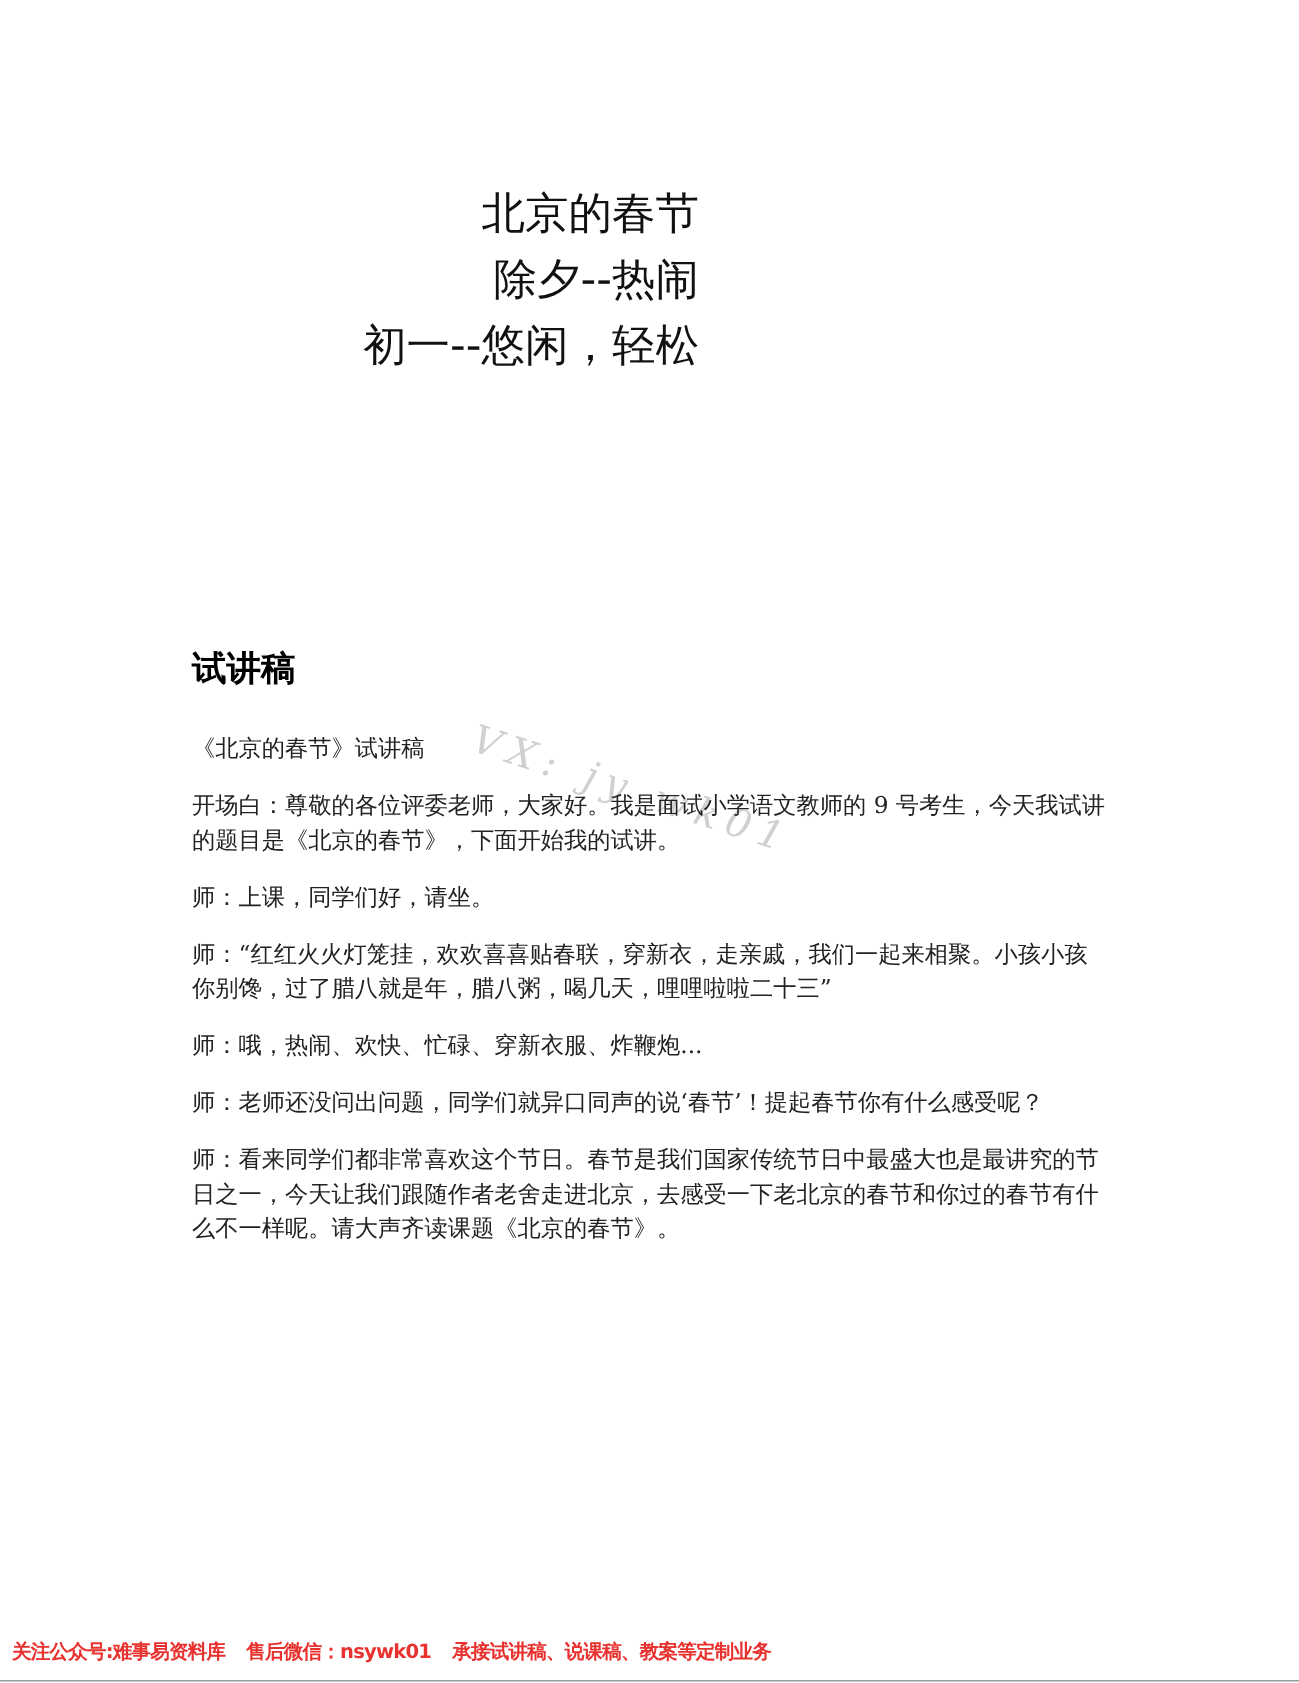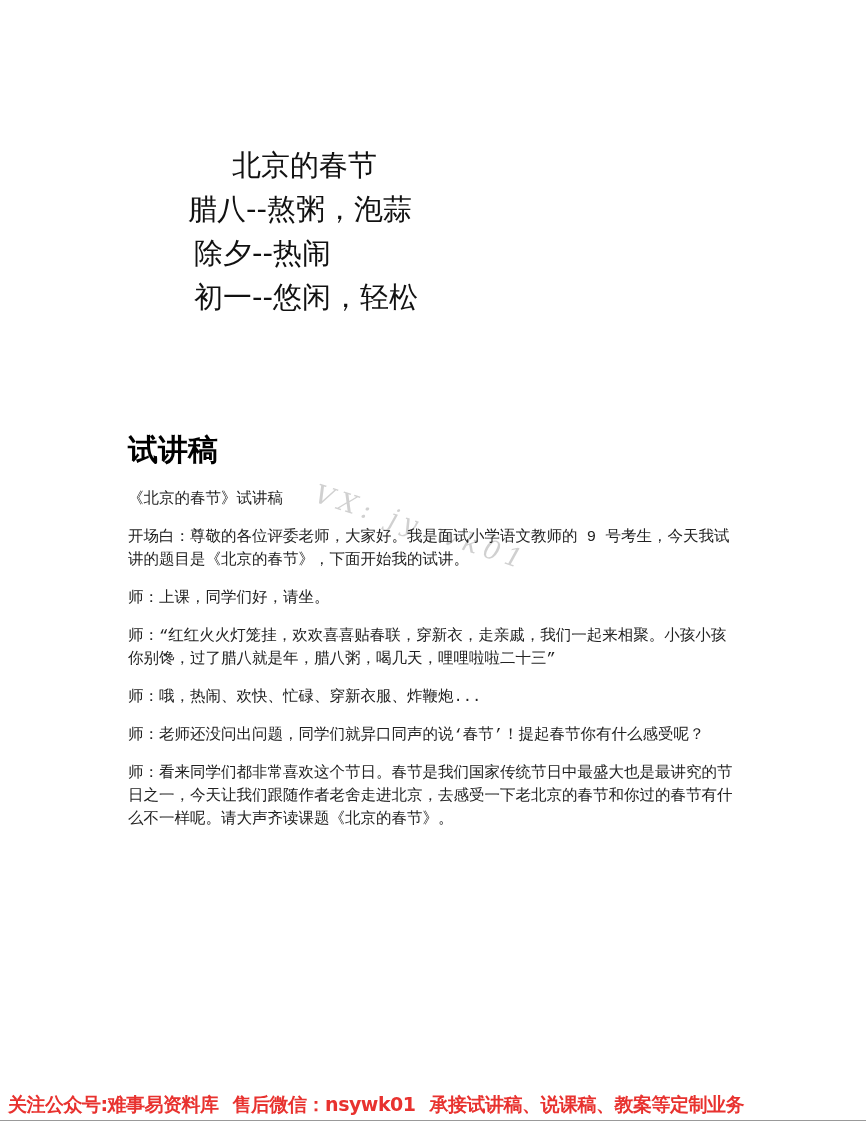--- a/index.html
+++ b/index.html
@@ -1,50 +1,49 @@
 <!DOCTYPE html>
 <html><head>
   <meta charset="utf-8">
   <style>
     html, body { margin: 0; padding: 0; }
     body {
       width: 866px; height: 1122px; background: #ffffff; position: relative; overflow: hidden;
       font-family: "DejaVu Serif", "Liberation Serif", serif; color: #111;
     }
     .title-block {
-      position: absolute; left: 188px; top: 143px;
-      font-family: "DejaVu Sans", "Liberation Sans", sans-serif; font-size: 29px; color: #111; line-height: 44px;
+      position: absolute; left: 188px; top: 120px;
+      font-family: "DejaVu Sans", "Liberation Sans", sans-serif; font-size: 29px; color: #111; line-height: 44px; text-align: right;
     }
     .title-block .t1 { padding-left: 44px; }
     .title-block .t3 { padding-left: 6px; }
-    .title-block .t4 { padding-left: 6px; }
+    .title-block .t4 { padding-left: 6px; margin-left: 48px; }
     .heading {
       position: absolute; left: 128px; top: 430px;
-      font-family: "DejaVu Sans", "Liberation Sans", sans-serif; font-size: 30px; font-weight: bold; color: #000;
+      font-family: "DejaVu Sans", "Liberation Sans", sans-serif; font-size: 23px; font-weight: bold; color: #000;
     }
-    .content { position: absolute; left: 128px; top: 488px; width: 612px; font-size: 15.5px; line-height: 23px; color: #222; font-family: Liberation Mono, monospace; }
+    .content { position: absolute; left: 128px; top: 488px; width: 612px; font-size: 15.5px; line-height: 23px; color: #222; }
     .content p { margin: 0 0 15px 0; }
     .watermark {
       position: absolute; left: 310px; top: 512px; font-family: "DejaVu Serif", serif; font-style: italic;
       font-size: 26px; color: rgba(150,150,150,0.45); transform: rotate(18deg); letter-spacing: 6px; pointer-events: none;
     }
     .footer {
       position: absolute; left: 0; top: 1092px; width: 866px; height: 30px;
-      font-family: "DejaVu Sans", "Liberation Sans", sans-serif; font-weight: bold; font-size: 19px;
+      font-family: "DejaVu Sans", "Liberation Sans", sans-serif; font-weight: bold; font-size: 13px;
       color: #e8322f; white-space: nowrap; padding-left: 8px; box-sizing: border-box; letter-spacing: -0.5px;
     }
     .footer .gap { display: inline-block; width: 14px; }
     .footer-rule { position: absolute; left: 0; top: 1120px; width: 866px; height: 1px; background: #999; }
   </style>
 </head>
 <body>
 
 <div class="title-block">
   <div class="t1">北京的春节</div>
-  <div class="t2">腊八--熬粥，泡蒜</div>
   <div class="t3">除夕--热闹</div>
   <div class="t4">初一--悠闲，轻松</div>
 </div>
 
 <div class="heading">试讲稿</div>
 
 <div class="watermark">VX: jy wk01</div>
 
 <div class="content">
   <p>《北京的春节》试讲稿</p>

